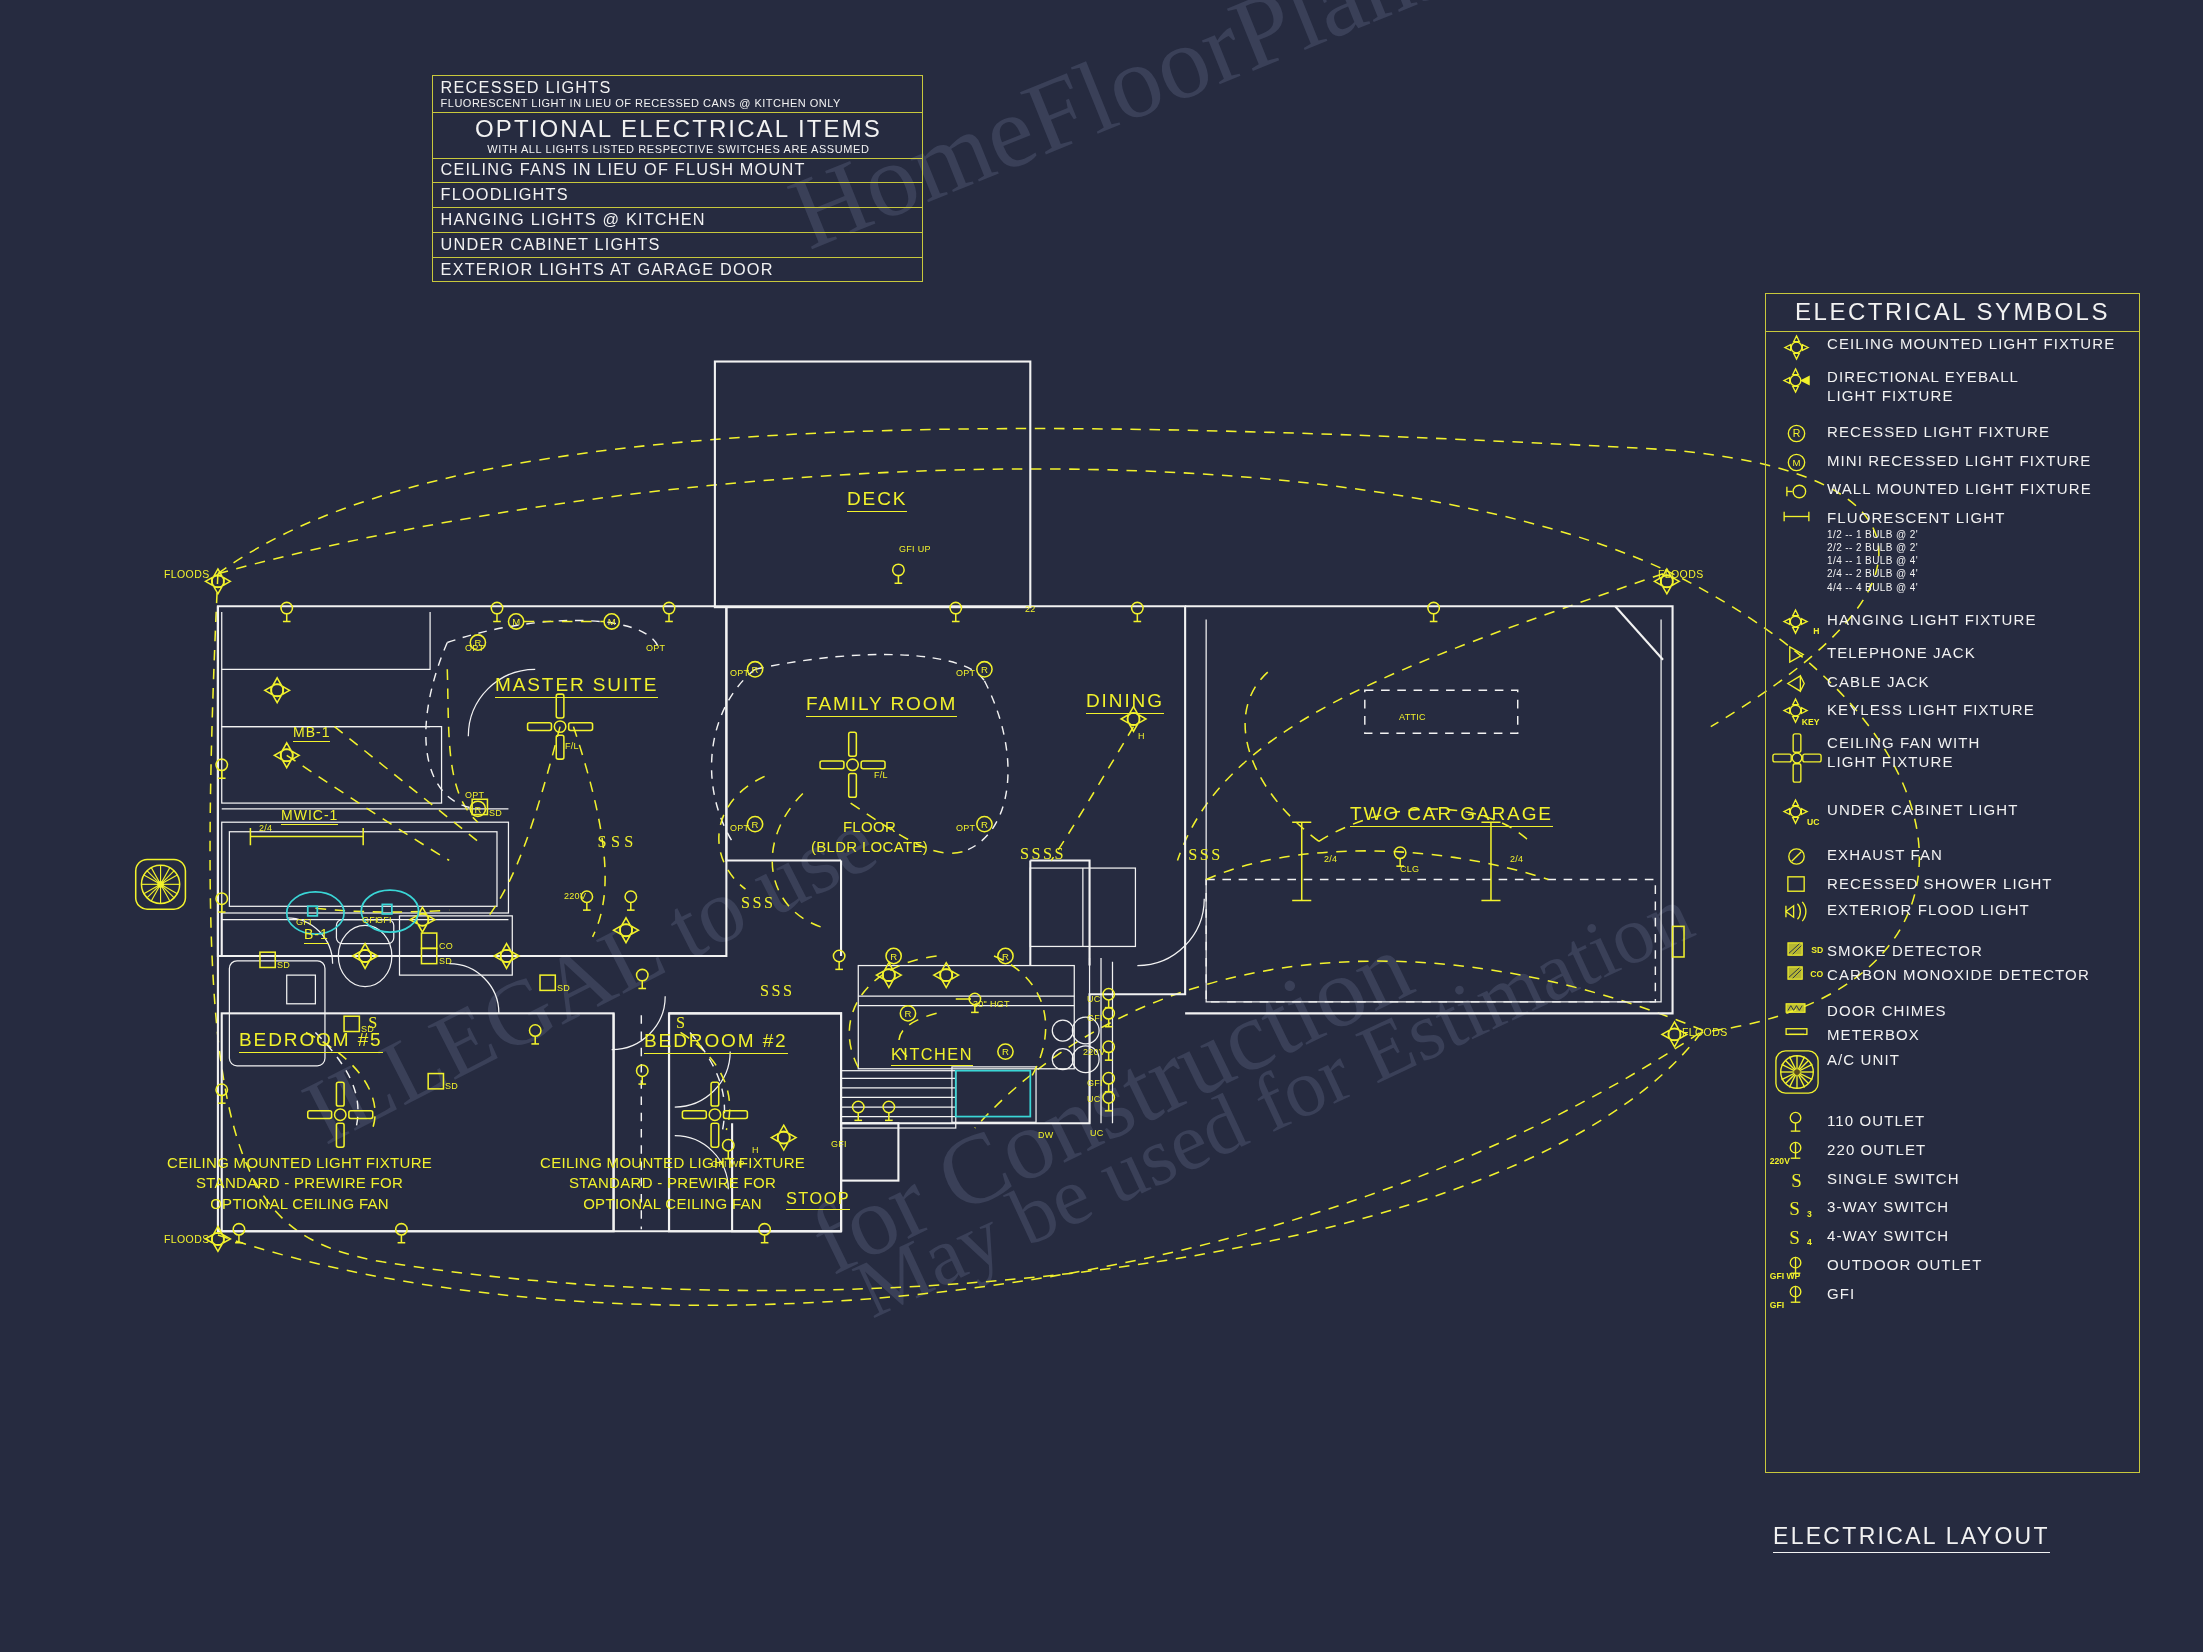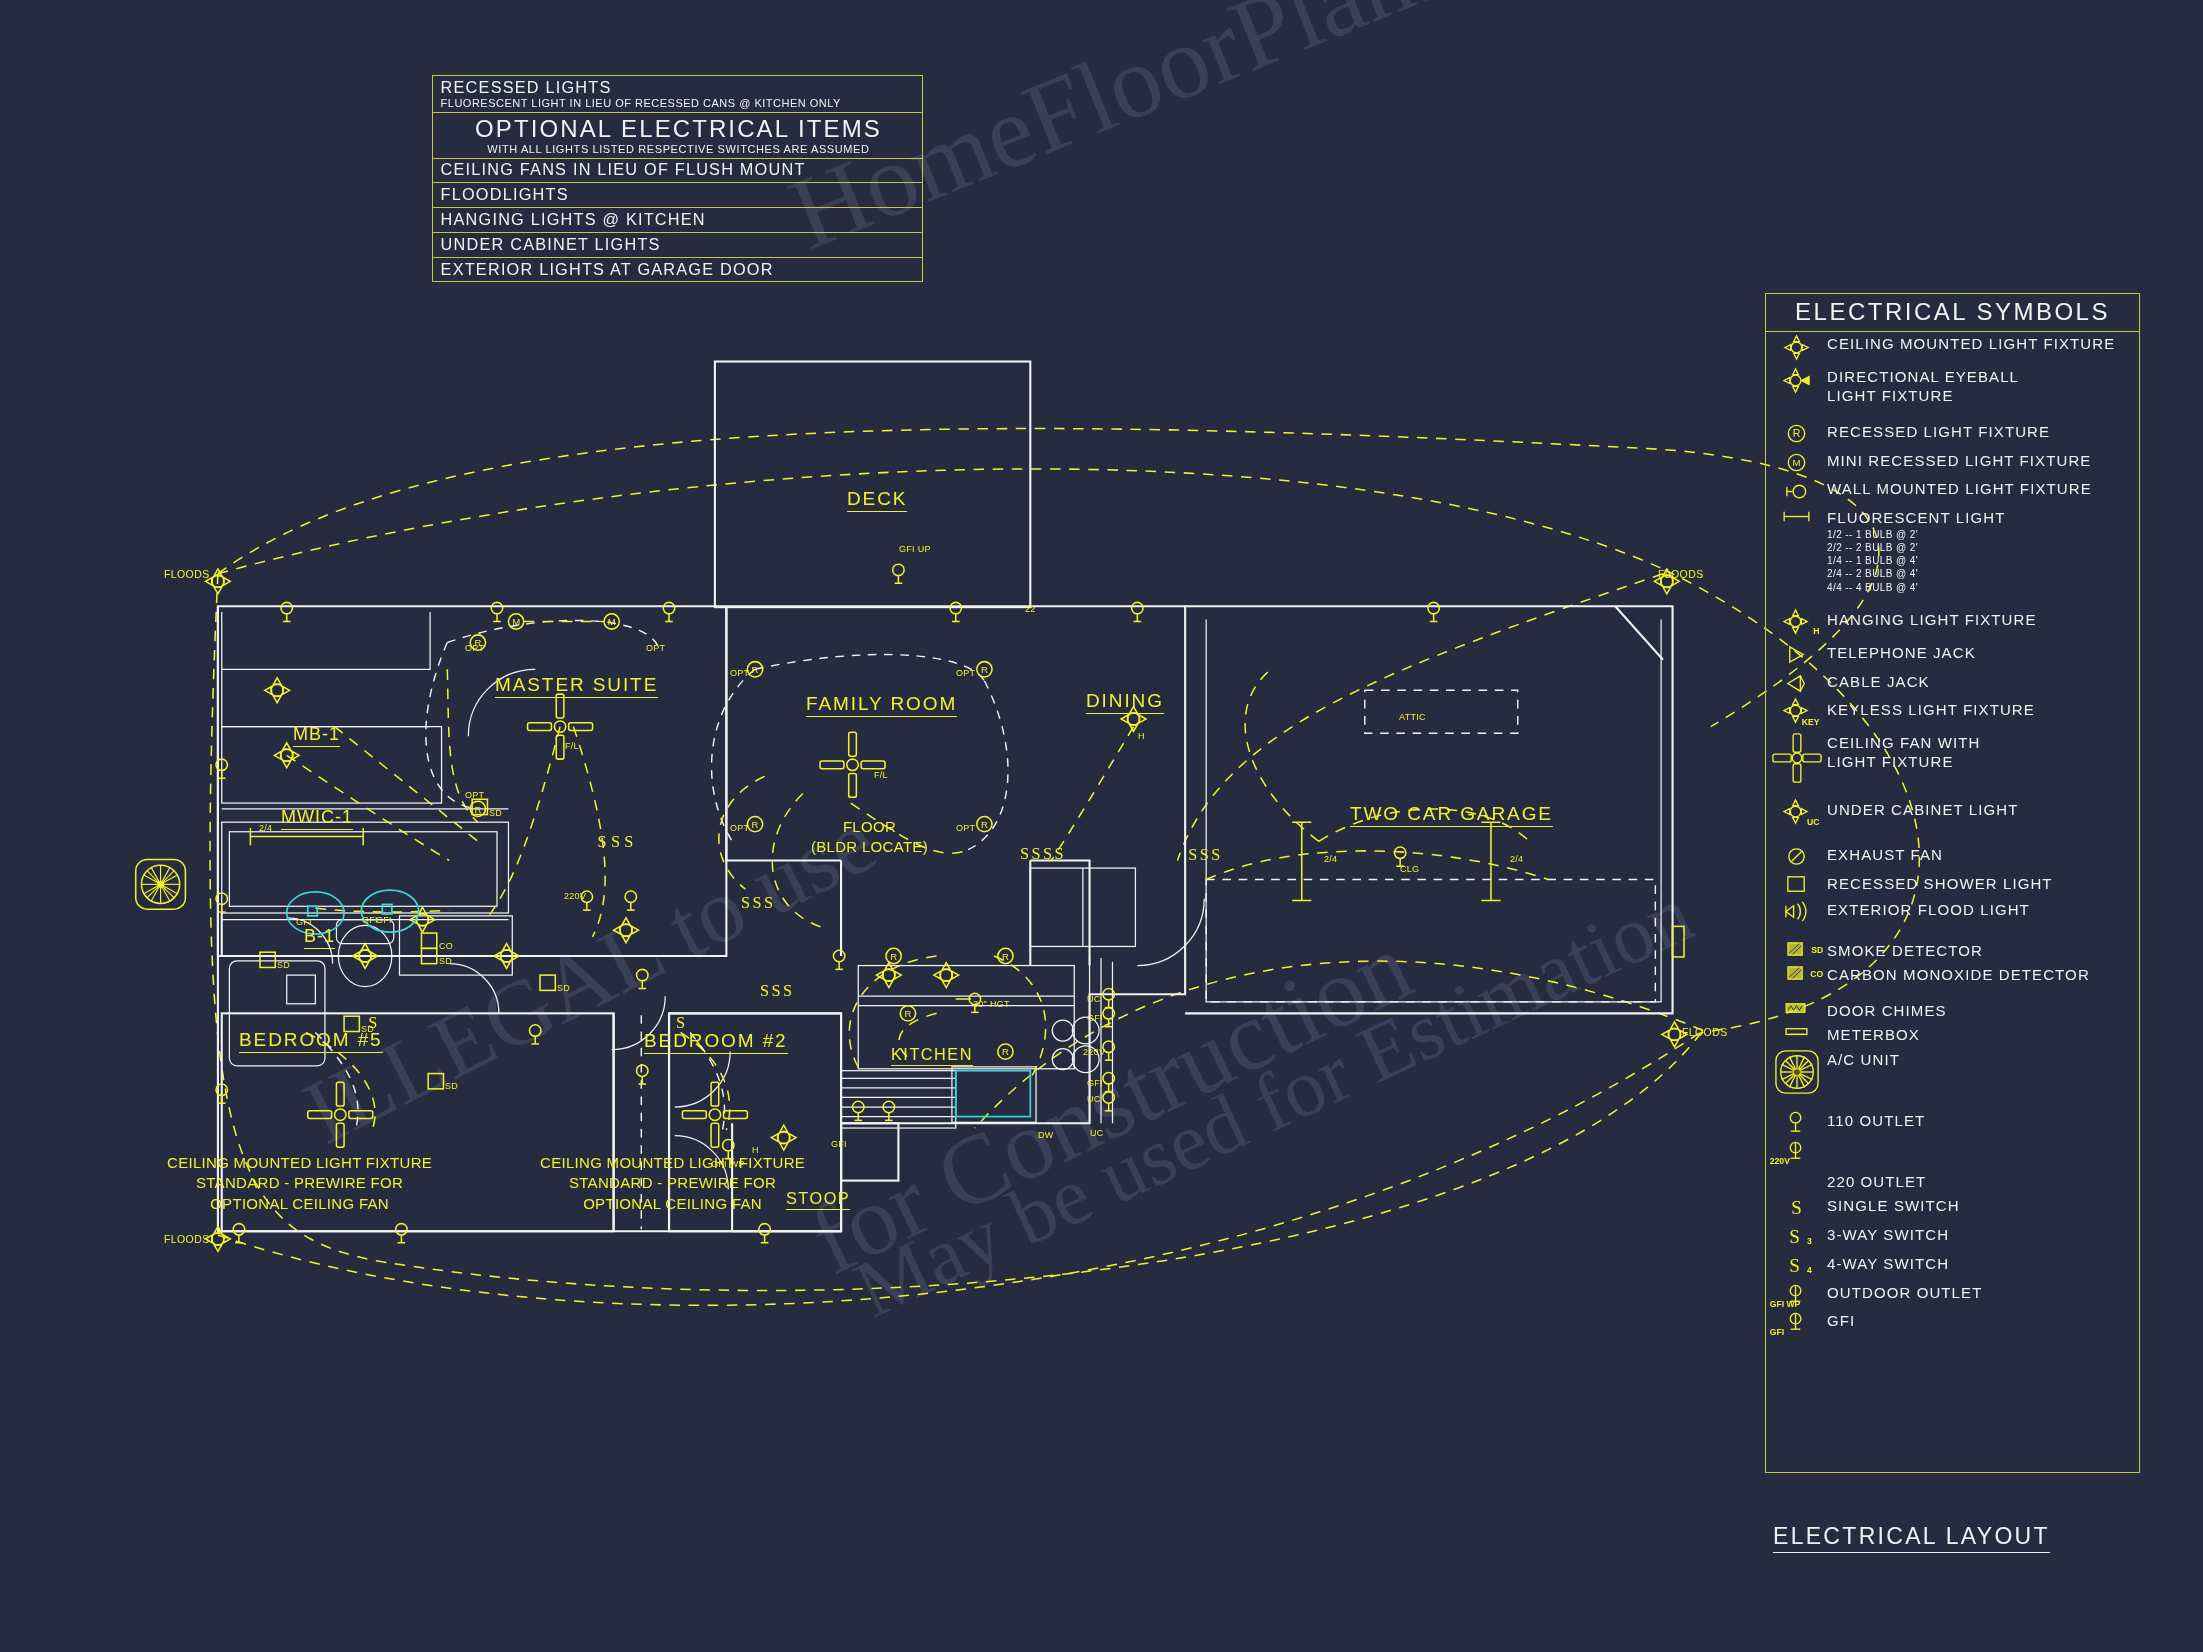--- a/index.html
+++ b/index.html
@@ -40,21 +40,21 @@
 
   
   .tag{position:absolute;font-size:8.6px;color:#f2f22c;font-weight:bold;}
 
   
   #plan{position:absolute;left:0;top:0;width:2203px;height:1653px;}
 
   .lbl{position:absolute;color:#f2f22c;white-space:nowrap;}
   .room{font-size:19px;letter-spacing:1.9px;border-bottom:1.4px solid #f2f22c;padding-bottom:1px;}
   .room.sm{font-size:16.3px;letter-spacing:1.5px;}
-  .room.xs{font-size:18px;letter-spacing:1px;}
+  .room.xs{font-size:14px;letter-spacing:1px;}
   .tiny{font-size:10.5px;letter-spacing:0.4px;}
   .tiny2{font-size:9px;letter-spacing:0.3px;}
   .note{font-size:15px;letter-spacing:0.3px;text-align:center;line-height:1.35;}
 
   
   #sheet-title{position:absolute;left:1773px;top:1523px;font-size:23px;
      letter-spacing:2.3px;color:#f2f2f2;border-bottom:1.4px solid #f2f2f2;padding-bottom:1.9px;}
 </style>
 </head>
 <body>
@@ -852,21 +852,21 @@
      <g fill="none" stroke="#f2f22c" stroke-width="1.4">
               <circle cx="11" cy="9" r="5.5"></circle>
               <line x1="11" y1="3" x2="11" y2="15"></line>
         <line x1="11" y1="14.5" x2="11" y2="20"></line>
               <line x1="6" y1="20" x2="16" y2="20"></line>
             </g>
           </svg>
           <span class="tag" style="left: 3.8px; bottom: -1.9px;">220V</span>
         </div>
         <div>
-          <div class="sym-lbl" style="white-space: pre-line; margin-top: 32px;">220 OUTLET</div>
+          <div class="sym-lbl" style="white-space: pre-line;">220 OUTLET</div>
         </div>
       </div>
       <div class="sym-row">
         <div class="sym-ico">
           <svg width="19" height="25" viewBox="0 0 20 26">
             <text x="10" y="20" font-size="20" fill="#f2f22c" text-anchor="middle" font-family="Liberation Serif, serif">S</text>
           </svg>
         </div>
         <div>
           <div class="sym-lbl" style="white-space: pre-line;">SINGLE SWITCH</div>

